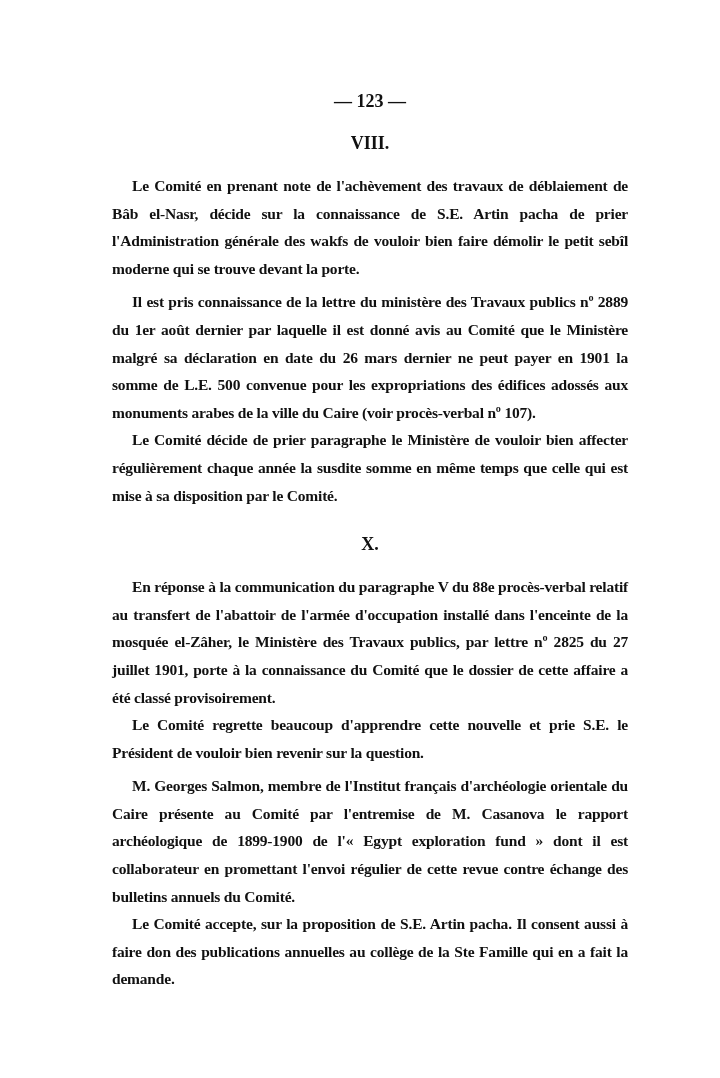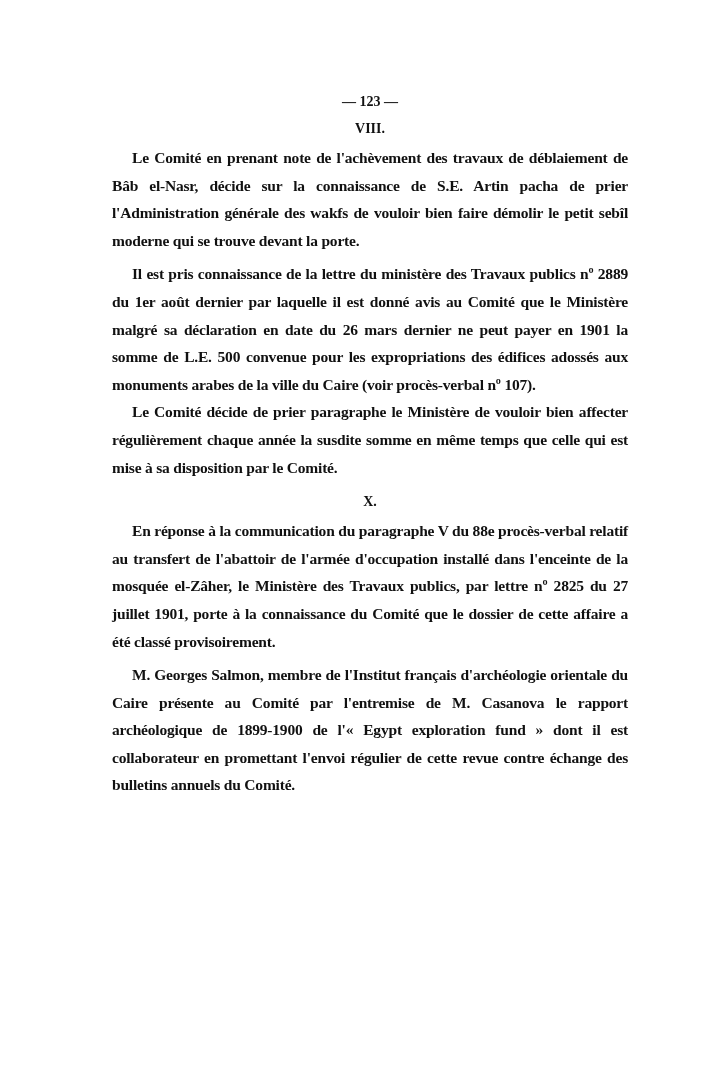--- a/index.html
+++ b/index.html
@@ -6,22 +6,22 @@
     body { width: 720px; height: 1078px; position: relative; overflow: hidden; }
     .page {
       position: absolute; left: 112px; top: 88px; width: 516px;
       font-family: "Liberation Serif", "DejaVu Serif", serif;
       color: #111111;
       font-size: 15.5px;
       line-height: 27.6px;
       font-weight: bold;
       font-stretch: condensed;
     }
-    .page-number { text-align: center; font-size: 14px; margin: 0; height: 26px; }
-    .section-heading { text-align: center; margin: 0; font-size: 14px; height: 30px; line-height: 30px; }
+    .page-number { text-align: center; font-size: 18px; margin: 0; height: 26px; }
+    .section-heading { text-align: center; margin: 14px; font-size: 18px; height: 30px; line-height: 30px; }
     .para { margin: 0; text-align: justify; text-indent: 20px; letter-spacing: -0.2px; }
     .section { margin-bottom: 2px; }
     .gap { height: 4px; }
   </style>
 </head>
 <body>
 
 <div class="page">
   <p class="page-number">— 123 —</p>
 
@@ -33,19 +33,21 @@
 
   <div class="section">
     <p class="para">Il est pris connaissance de la lettre du ministère des Travaux publics nº 2889 du 1er août dernier par laquelle il est donné avis au Comité que le Ministère malgré sa déclaration en date du 26 mars dernier ne peut payer en 1901 la somme de L.E. 500 convenue pour les expropriations des édifices adossés aux monuments arabes de la ville du Caire (voir procès-verbal nº 107).</p>
     <p class="para">Le Comité décide de prier paragraphe le Ministère de vouloir bien affecter régulièrement chaque année la susdite somme en même temps que celle qui est mise à sa disposition par le Comité.</p>
   </div>
   <div class="gap"></div>
 
   <div class="section">
     <h2 class="section-heading">X.</h2>
     <p class="para">En réponse à la communication du paragraphe V du 88e procès-verbal relatif au transfert de l'abattoir de l'armée d'occupation installé dans l'enceinte de la mosquée el-Zâher, le Ministère des Travaux publics, par lettre nº 2825 du 27 juillet 1901, porte à la connaissance du Comité que le dossier de cette affaire a été classé provisoirement.</p>
+    <p class="para">Le Comité regrette beaucoup d'apprendre cette nouvelle et prie S.E. le Président de vouloir bien revenir sur la question.</p>
   </div>
   <div class="gap"></div>
 
   <div class="section">
     <p class="para">M. Georges Salmon, membre de l'Institut français d'archéologie orientale du Caire présente au Comité par l'entremise de M. Casanova le rapport archéologique de 1899-1900 de l'« Egypt exploration fund » dont il est collaborateur en promettant l'envoi régulier de cette revue contre échange des bulletins annuels du Comité.</p>
+    <p class="para">Le Comité accepte, sur la proposition de S.E. Artin pacha. Il consent aussi à faire don des publications annuelles au collège de la Ste Famille qui en a fait la demande.</p>
   </div>
 </div>
 
 </body></html>

